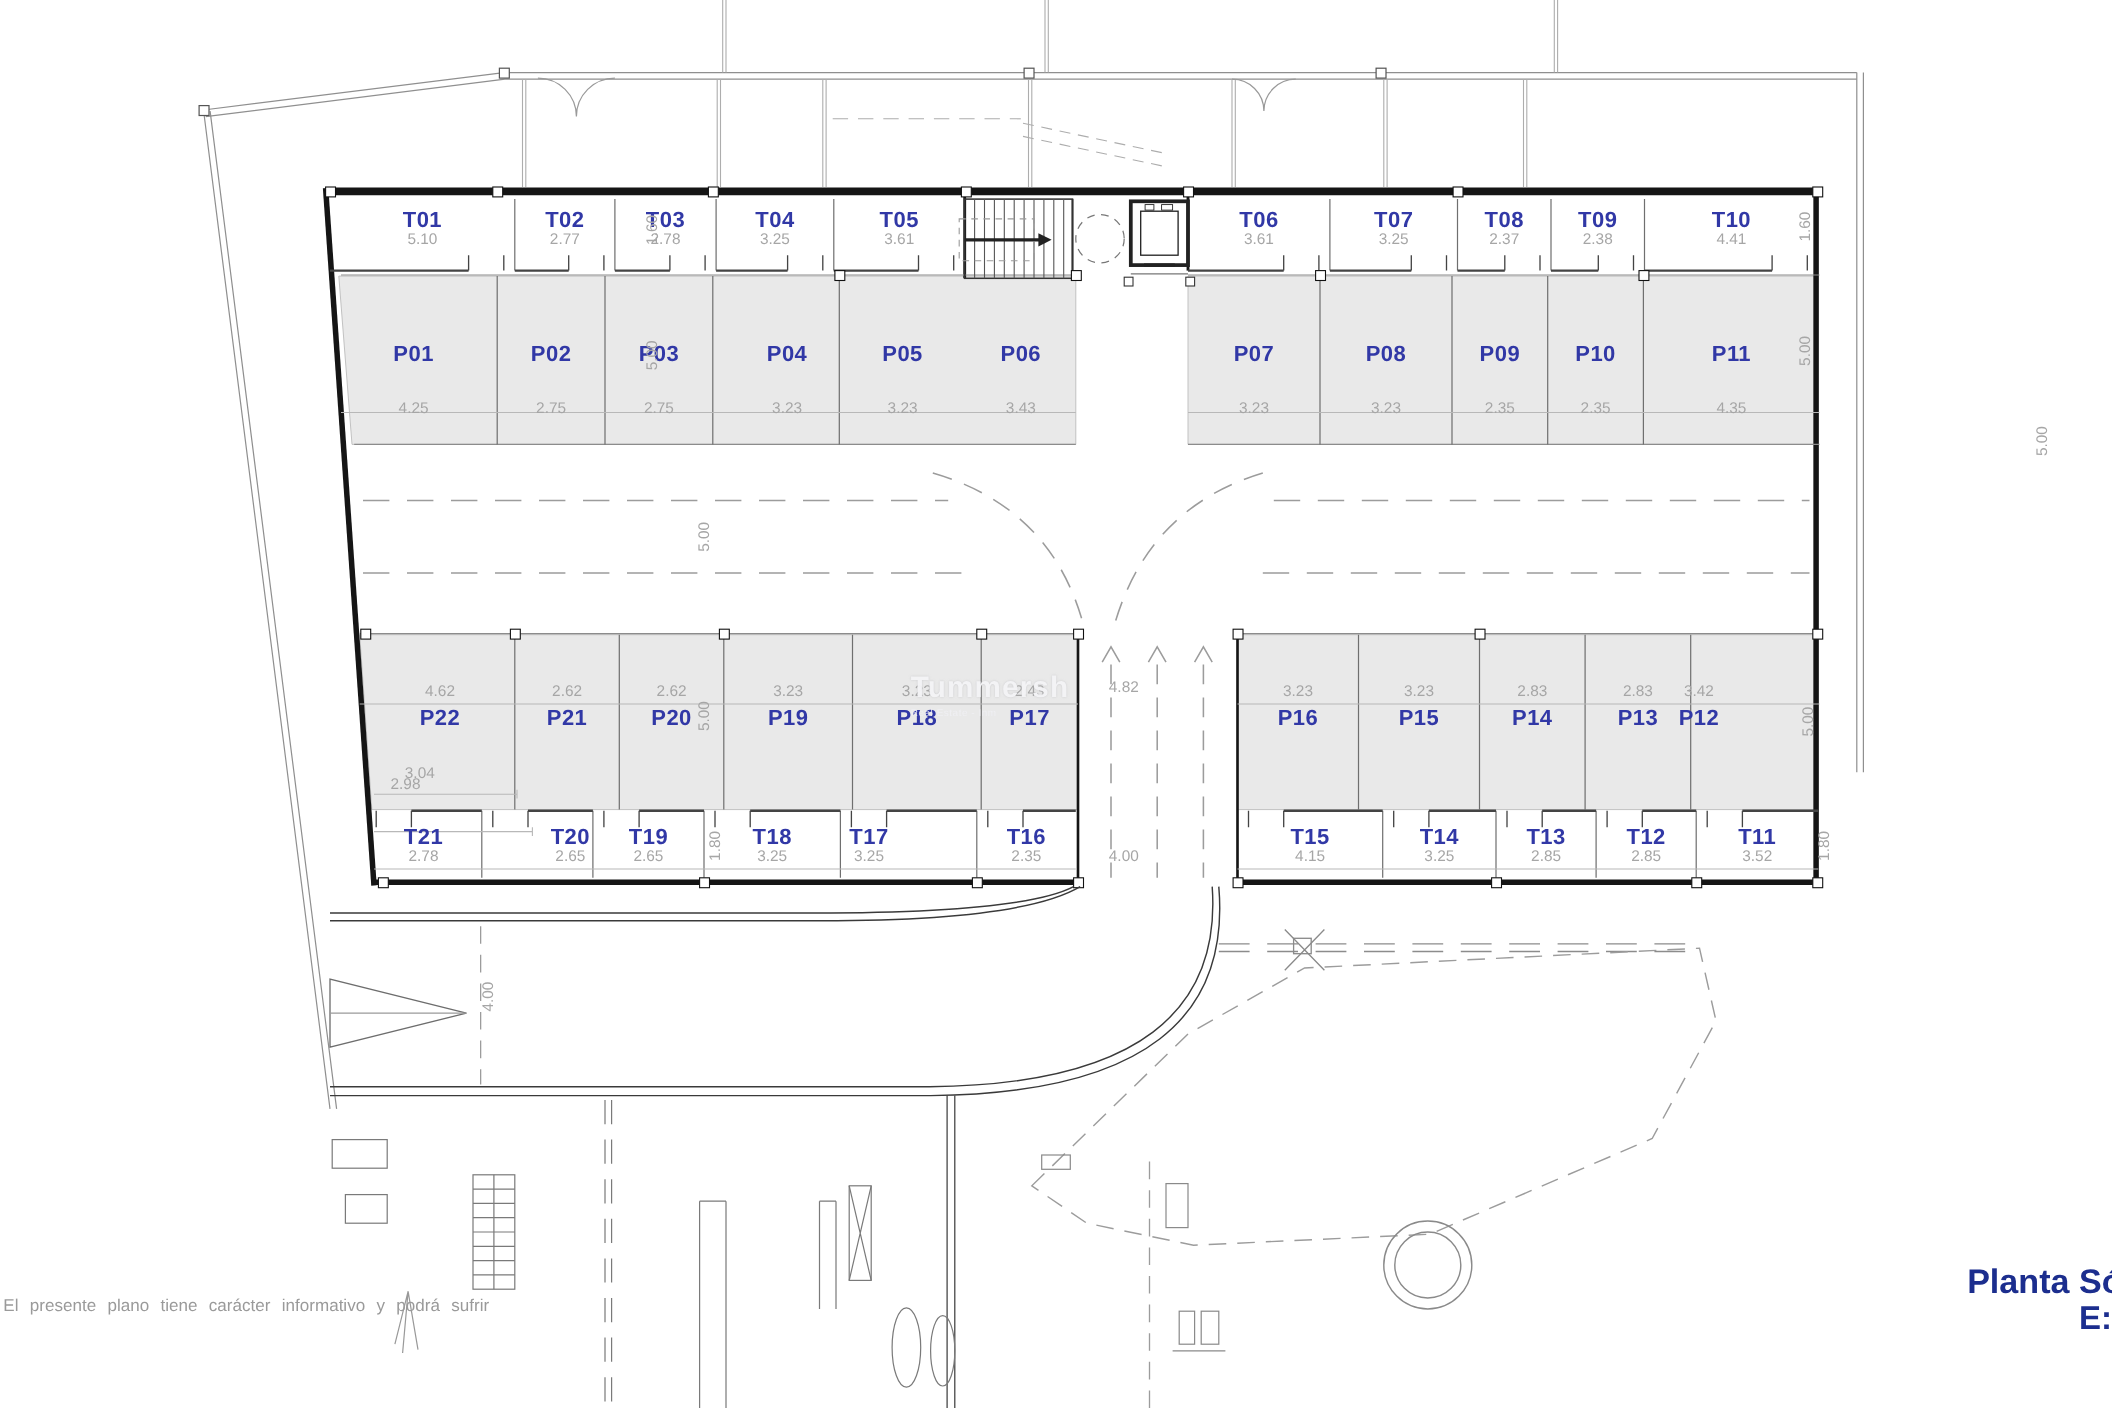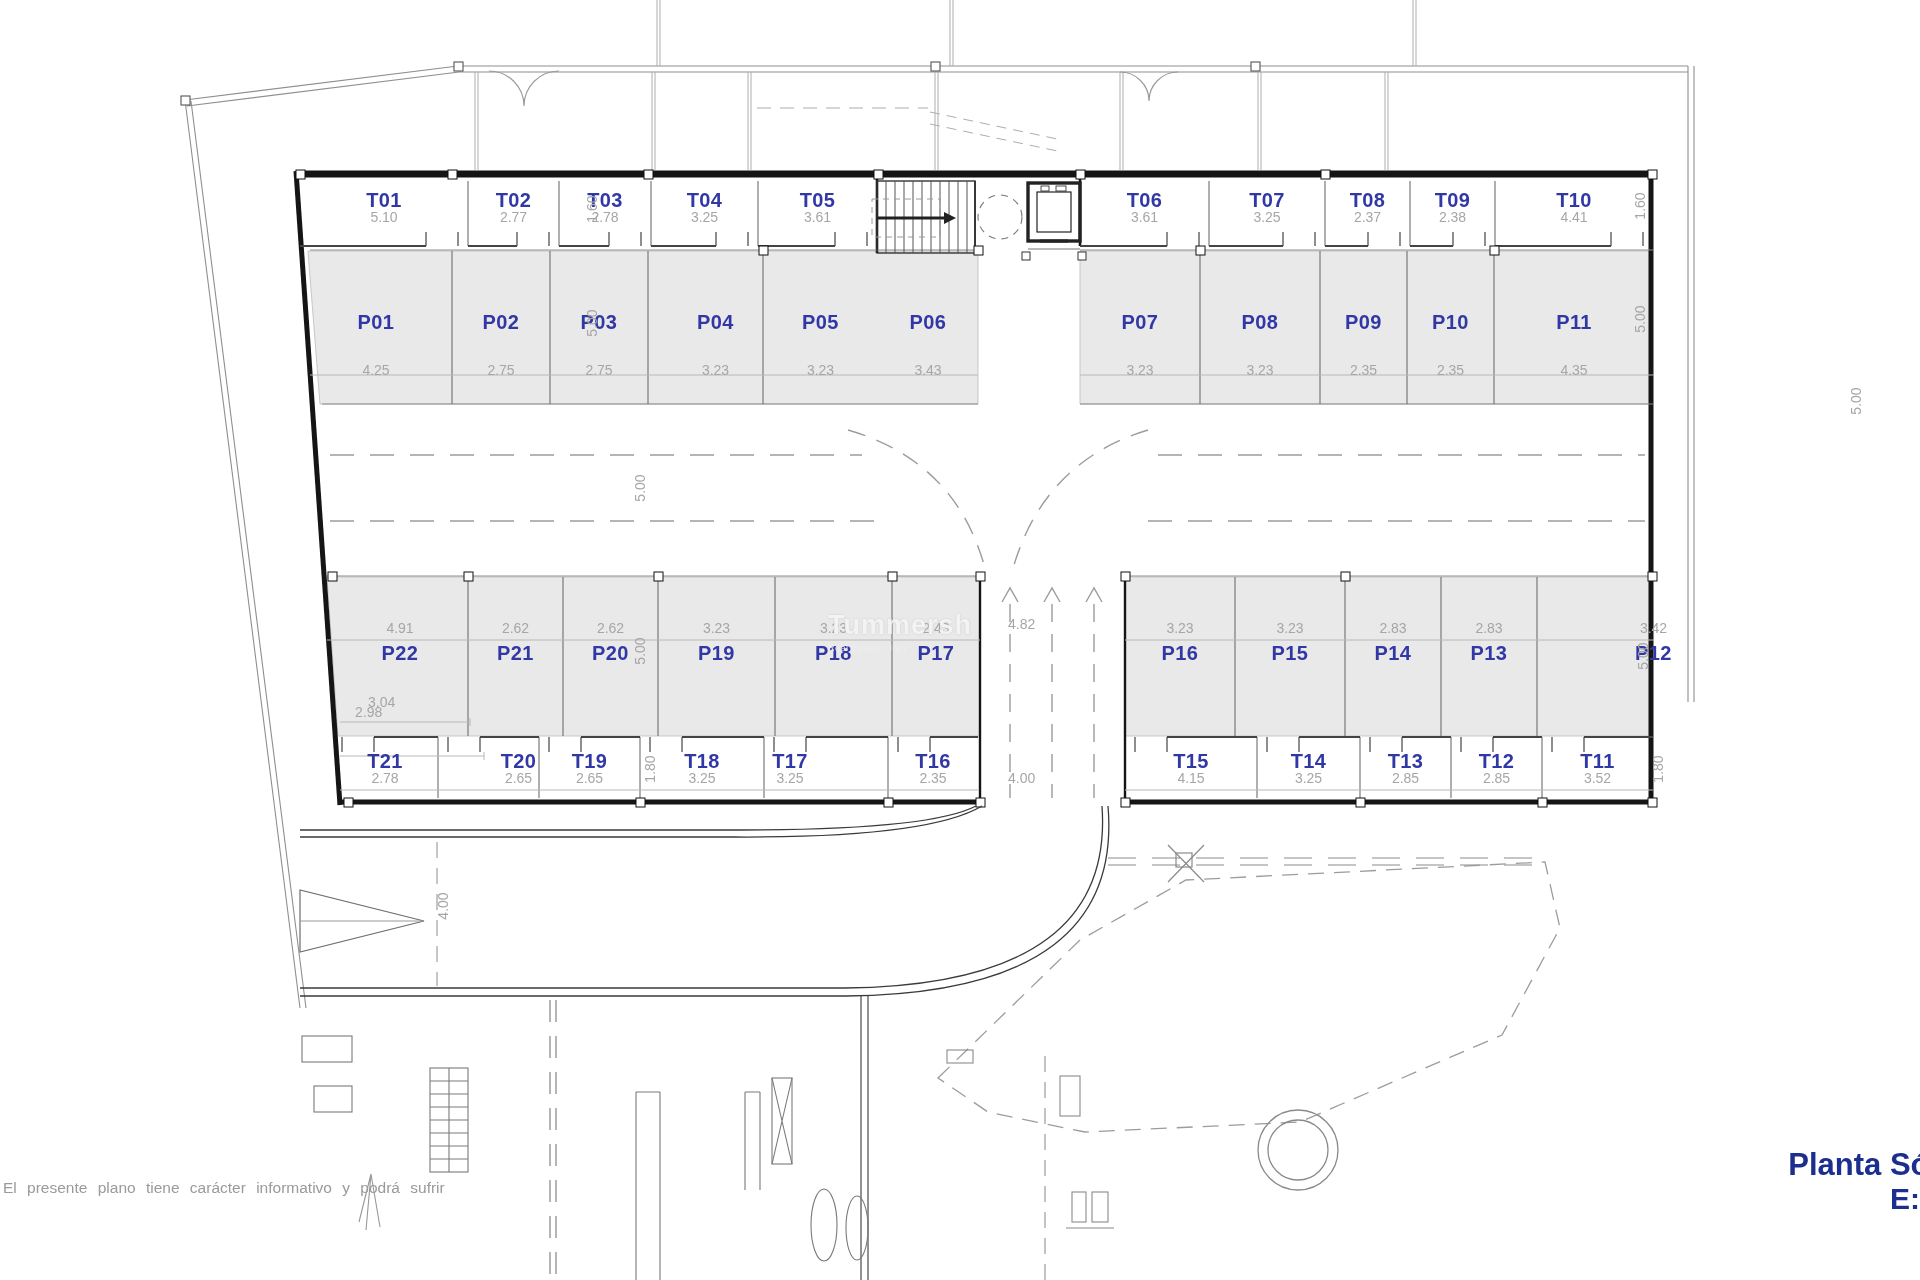--- a/index.html
+++ b/index.html
@@ -297,21 +297,21 @@
 <div class="bay pt" style="left:1407px;width:87px">
     <div class="bid">P10</div>
     <div class="bdim">2.35</div>
   </div>
 <div class="bay pt" style="left:1494px;width:160px">
     <div class="bid">P11</div>
     <div class="bdim">4.35</div>
   </div>
 
 <div class="bay pb" style="left:332px;width:136px">
-    <div class="bdim">4.91</div>
+    <div class="bdim">4.62</div>
     <div class="bid">P22</div>
   </div>
 <div class="bay pb" style="left:468px;width:95px">
     <div class="bdim">2.62</div>
     <div class="bid">P21</div>
   </div>
 <div class="bay pb" style="left:563px;width:95px">
     <div class="bdim">2.62</div>
     <div class="bid">P20</div>
   </div>
@@ -336,21 +336,21 @@
     <div class="bid">P15</div>
   </div>
 <div class="bay pb" style="left:1345px;width:96px">
     <div class="bdim">2.83</div>
     <div class="bid">P14</div>
   </div>
 <div class="bay pb" style="left:1441px;width:96px">
     <div class="bdim">2.83</div>
     <div class="bid">P13</div>
   </div>
-<div class="bay pb" style="left:1607px;width:93px">
+<div class="bay pb" style="left:1498px;width:93px">
     <div class="bdim">3.42</div>
     <div class="bid">P12</div>
   </div>
 
 <div class="bay tb" style="left:332px;width:106px">
     <div class="bid">T21</div>
     <div class="bdim">2.78</div>
   </div>
 <div class="bay tb" style="left:458px;width:121px">
     <div class="bid">T20</div>

